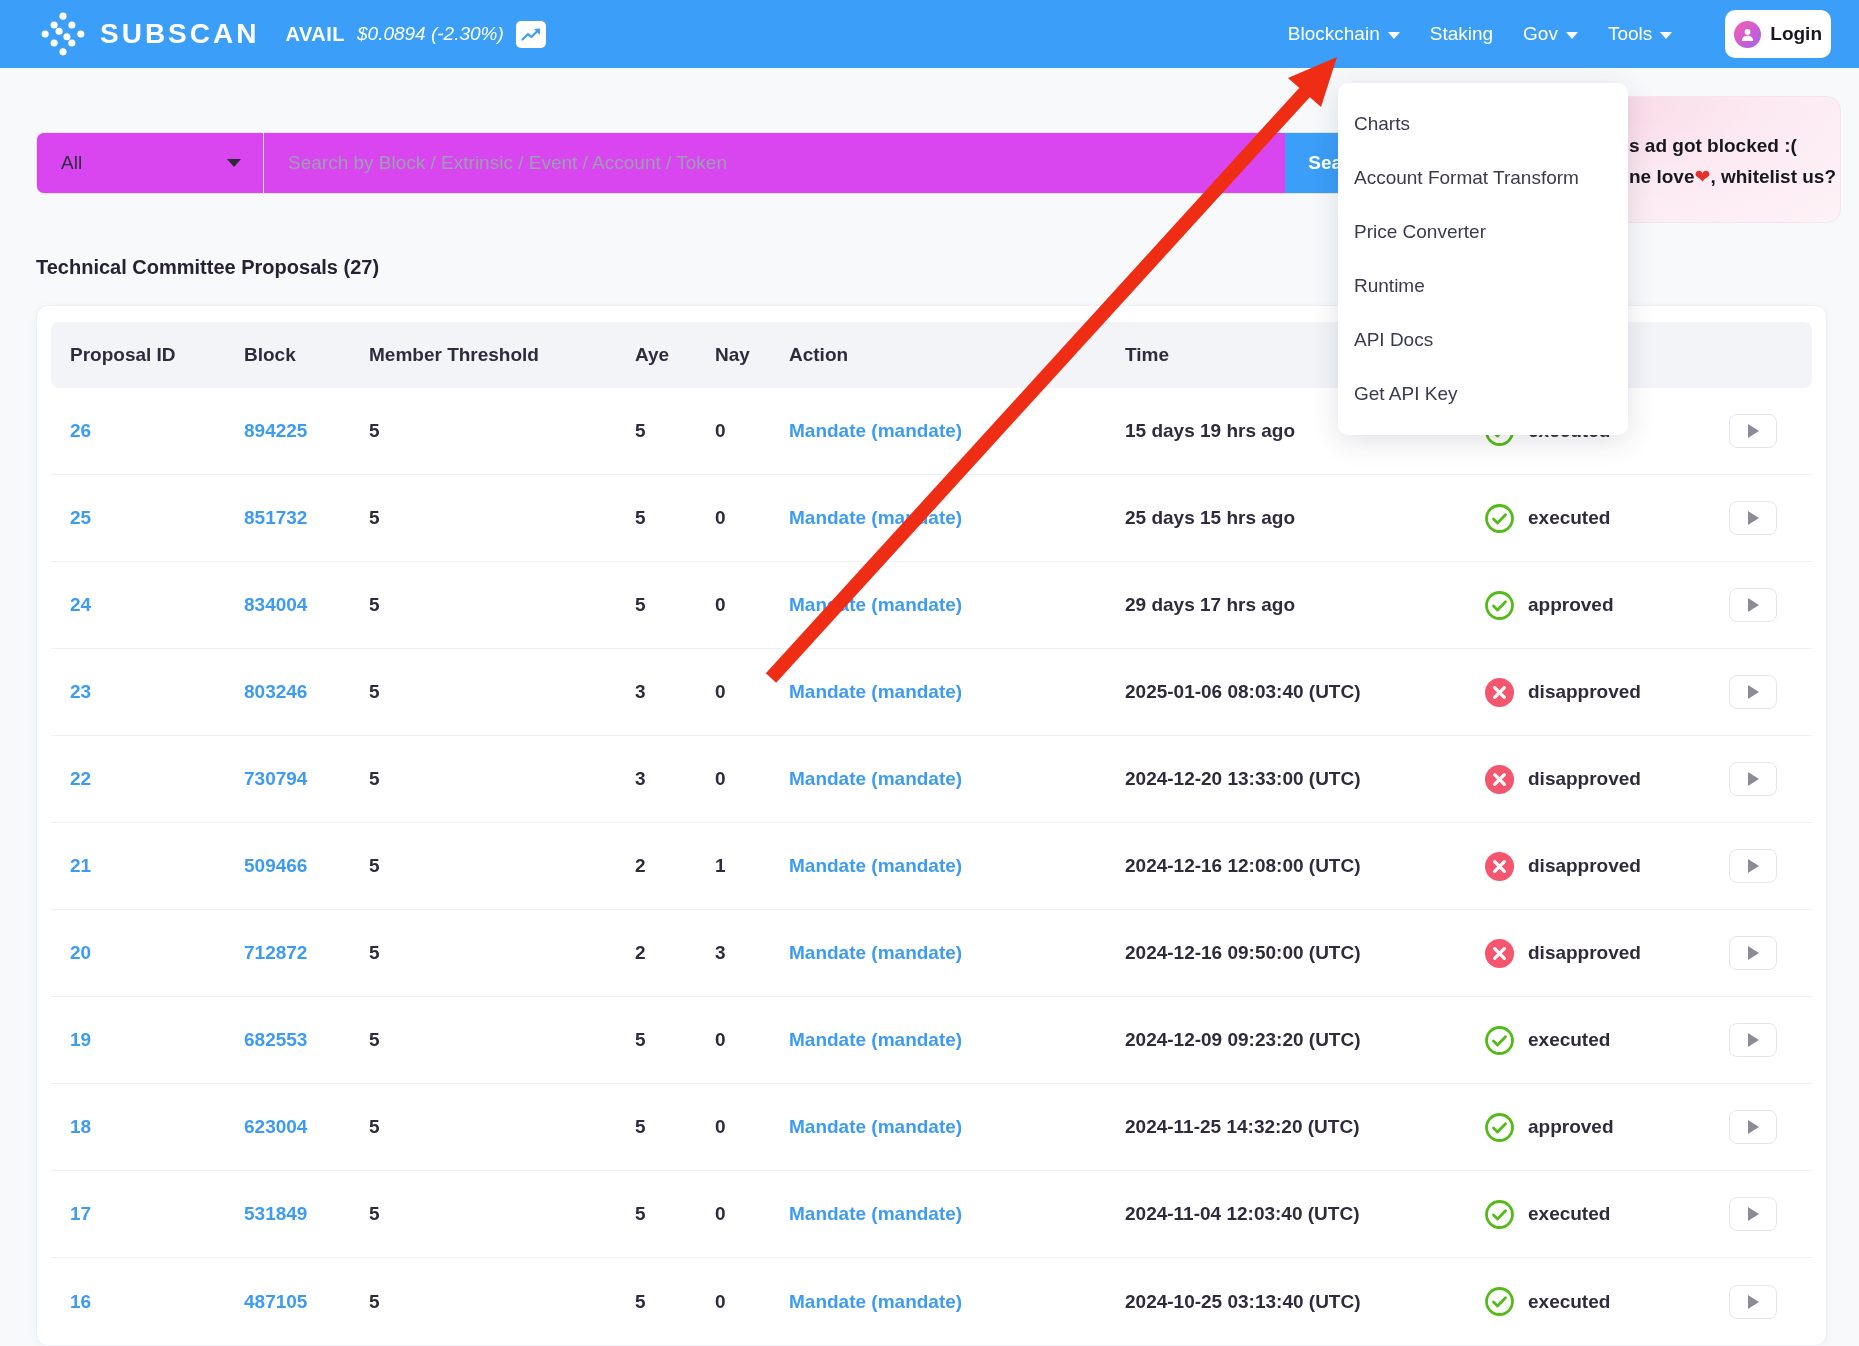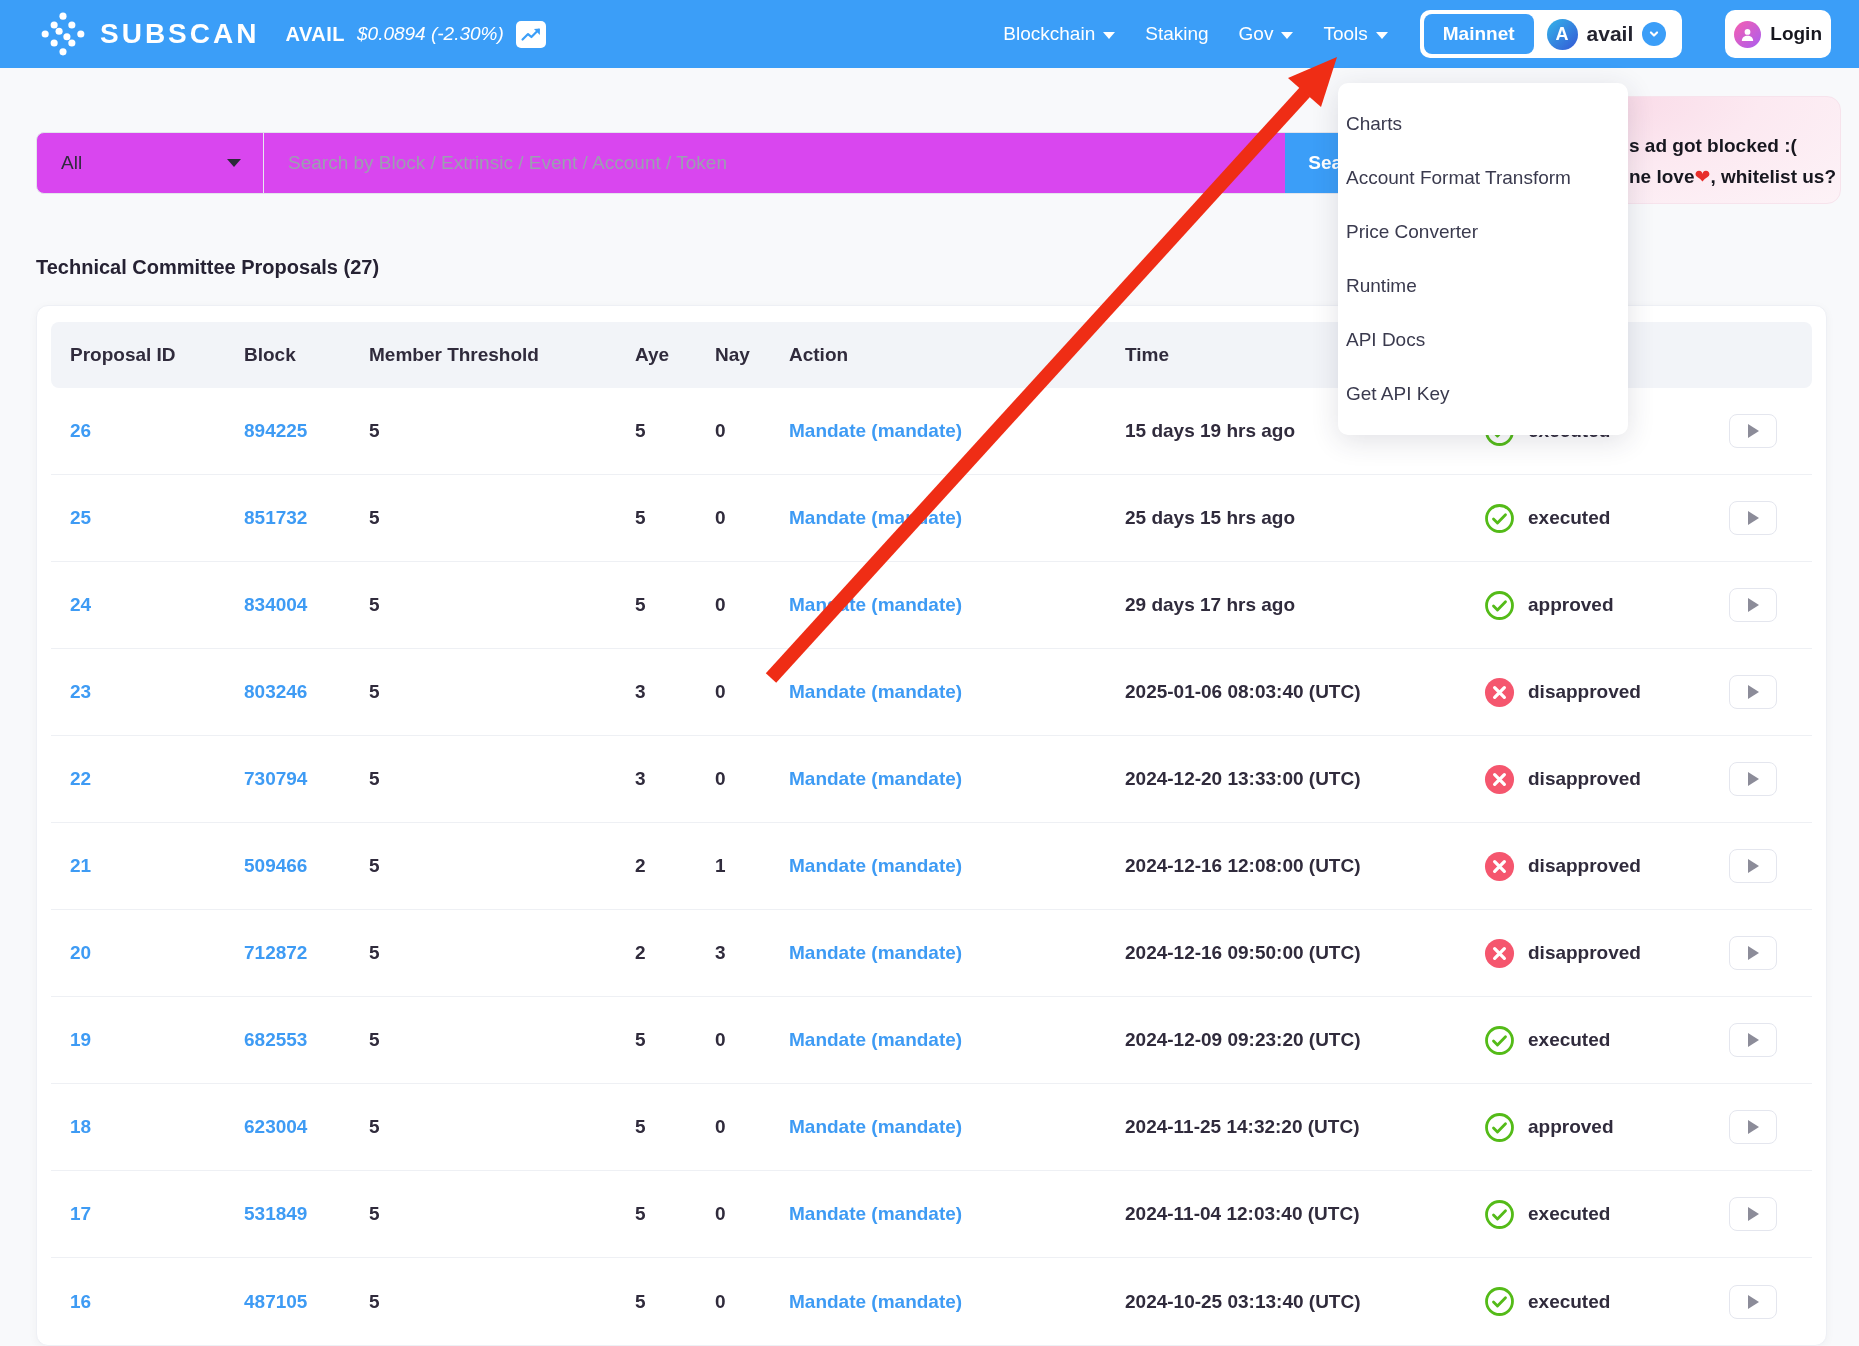--- a/index.html
+++ b/index.html
@@ -59,24 +59,24 @@
   .status-cell{ display:flex; align-items:center; gap:13px; }
   .st-ic{ width:31px; height:31px; flex:0 0 auto; }
   .ic-ok{ display:none; } .ic-x{ display:none; }
   .st-success .ic-ok{ display:block; } .st-fail .ic-x{ display:block; }
   .expand-btn{ width:48px; height:34px; background:#fff; border:1px solid #e4e6ee; border-radius:8px;
     display:flex; align-items:center; justify-content:center; cursor:pointer; }
 
   
   .dropdown{ position:absolute; left:1338px; top:83px; width:290px; background:#fff; border-radius:10px;
     box-shadow:0 6px 28px rgba(40,40,70,.14); padding:14px 0; z-index:3; }
-  .dd-item{ height:54px; display:flex; align-items:center; padding:0 8px; font-size:19px; color:#3a3a4e; cursor:pointer; white-space:nowrap; }
+  .dd-item{ height:54px; display:flex; align-items:center; padding:0 16px; font-size:19px; color:#3a3a4e; cursor:pointer; white-space:nowrap; }
 
   
-  .adbox{ position:absolute; left:1540px; top:96px; width:301px; height:108px; border-radius:14px;
+  .adbox{ position:absolute; left:1540px; top:96px; width:301px; height:127px; border-radius:14px;
     background:radial-gradient(130% 150% at 15% 0%, #f9d8e6 0%, #fce9f1 45%, #fdf4f8 100%);
     border:1px solid #f7e3ec; z-index:2; }
   .ad-text{ position:absolute; left:88px; top:33px; font-size:19px; font-weight:700; color:#17171f; line-height:31px; }
   .heart{ color:#e82f2c; }
 
   .arrow-overlay{ position:absolute; left:0; top:0; width:1859px; height:1346px; z-index:5; pointer-events:none; }
 </style>
 </head>
 <body>
 
@@ -118,32 +118,20 @@
       </div>
       <div class="nav-item">
         <span>Gov</span>
         <span class="caret"></span>
       </div>
       <div class="nav-item">
         <span>Tools</span>
         <span class="caret"></span>
       </div>
     </nav>
-  <div class="pill net-pill">
-    <button class="mainnet-btn">Mainnet</button>
-    <div class="chain-sel">
-      <span class="avail-logo">A</span>
-      <span class="chain-name">avail</span>
-      <span class="chev-circle">
-        <svg width="14" height="14" viewBox="0 0 16 16">
-            <path d="M4.5 6.2 L8 9.8 L11.5 6.2" fill="none" stroke="#fff" stroke-width="2.4" stroke-linecap="round" stroke-linejoin="round"></path>
-          </svg>
-      </span>
-    </div>
-  </div>
   <div class="pill login-pill">
     <span class="login-ava">
       <svg width="17" height="17" viewBox="0 0 24 24">
           <circle cx="12" cy="8.4" r="4.1" fill="#fff"></circle>
           <path d="M4 21c0-4.6 3.7-7.2 8-7.2s8 2.6 8 7.2z" fill="#fff"></path>
         </svg>
     </span>
     <span class="login-label">Login</span>
   </div>
 </header>

